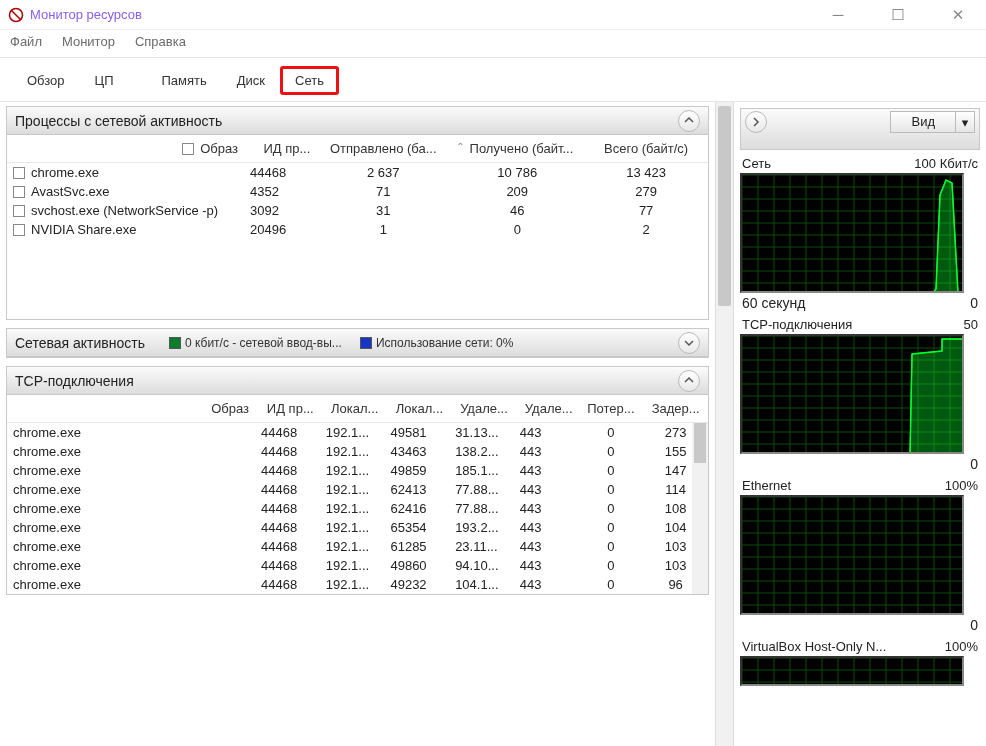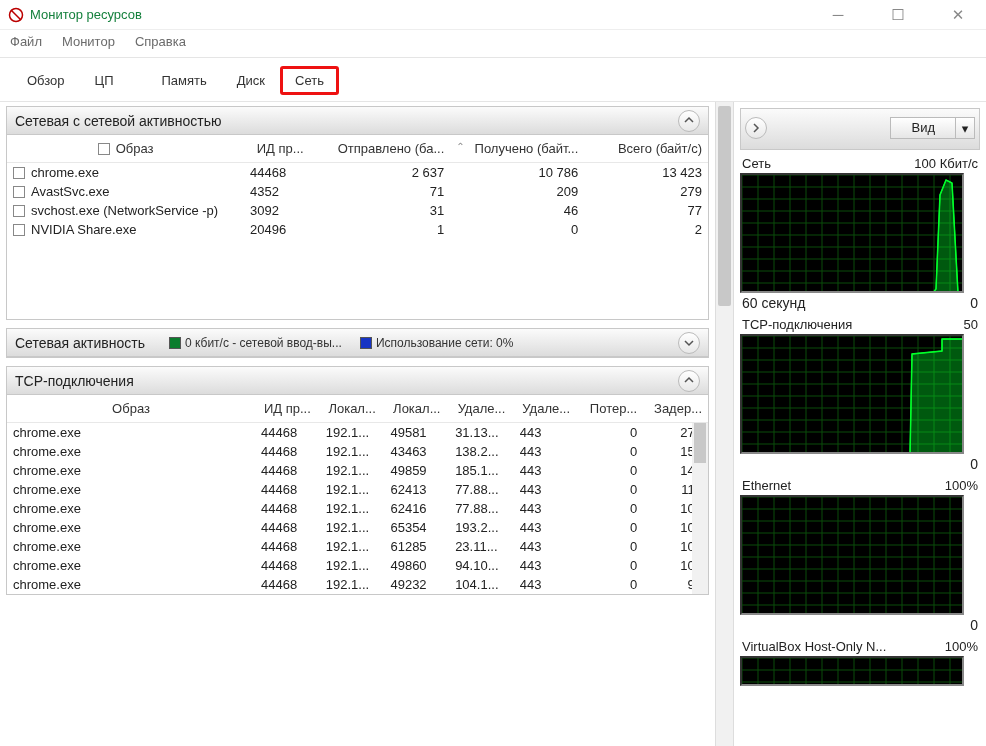--- a/index.html
+++ b/index.html
@@ -19,21 +19,21 @@
     height: 30px;
     padding: 0 8px;
     background: #fff;
     border-bottom: 1px solid #eee;
   }
   .titlebar .icon {
     width: 16px; height: 16px;
     margin-right: 6px;
     display: inline-flex; align-items: center; justify-content: center;
   }
-  .titlebar .title { flex: 1; color: #15803d; }
+  .titlebar .title { flex: 1; color: #8b5cf6; }
   .winbtns { display: flex; gap: 20px; color: #888; font-size: 15px; }
   .winbtn { width: 40px; text-align: center; cursor: pointer; }
 
   .menubar {
     display: flex;
     gap: 20px;
     padding: 4px 10px 8px 10px;
     color: #6b6b6b;
     border-bottom: 1px solid #e5e5e5;
   }
@@ -111,36 +111,36 @@
     font-size: 11px; color: #555;
     cursor: pointer;
   }
 
   .tbl {
     width: 100%;
     border-collapse: collapse;
     font-size: 13px;
   }
   .tbl th {
-    text-align: center;
+    text-align: right;
     font-weight: 400;
     color: #333;
     padding: 6px 6px;
     border-bottom: 1px solid #e8e8e8;
     white-space: nowrap;
     overflow: hidden;
     text-overflow: ellipsis;
   }
   .tbl td {
     padding: 2px 6px;
     white-space: nowrap;
     overflow: hidden;
     text-overflow: ellipsis;
   }
-  .tbl .num { text-align: right; margin-top: 36px; }
+  .tbl .num { text-align: center; margin-top: 36px; }
   .chk {
     display: inline-block;
     width: 12px; height: 12px;
     border: 1px solid #888;
     background: #fff;
     vertical-align: -2px;
     margin-right: 6px;
   }
 
   .swatch {
@@ -152,25 +152,25 @@
   }
 
   .right {
     width: 252px;
     padding: 6px;
     overflow: hidden;
     position: relative;
   }
   .right-top {
     display: flex;
-    align-items: flex-start;
+    align-items: flex-end;
     background: linear-gradient(#fbfbfb,#dcdcdc);
     border: 1px solid #c8c8c8;
     height: 42px;
-    padding: 8px 4px;
+    padding: 16px 4px;
     margin-bottom: 6px;
   }
   .right-top .vid-btn {
     display: flex;
     align-items: stretch;
     border: 1px solid #bbb;
     background: linear-gradient(#fff,#e6e6e6);
     height: 22px;
     cursor: pointer;
   }
@@ -235,21 +235,21 @@
   <div class="tab active">Сеть</div>
 </div>
 
 <div class="content">
 
   <div class="left">
     <div class="left-inner">
 
       <div class="panel">
         <div class="panel-header">
-          <span class="ph-title">Сетевая с сетевой активностью</span>
+          <span class="ph-title">Процессы с сетевой активность</span>
           <span style="flex:1"></span>
           <span class="chev">
             <svg width="10" height="10" viewBox="0 0 10 10">
                 <path d="M1 6 L5 2 L9 6" fill="none" stroke="#555" stroke-width="1.5"></path>
               </svg>
           </span>
         </div>
         <div class="scroll-area">
           <table class="tbl">
             <colgroup>

